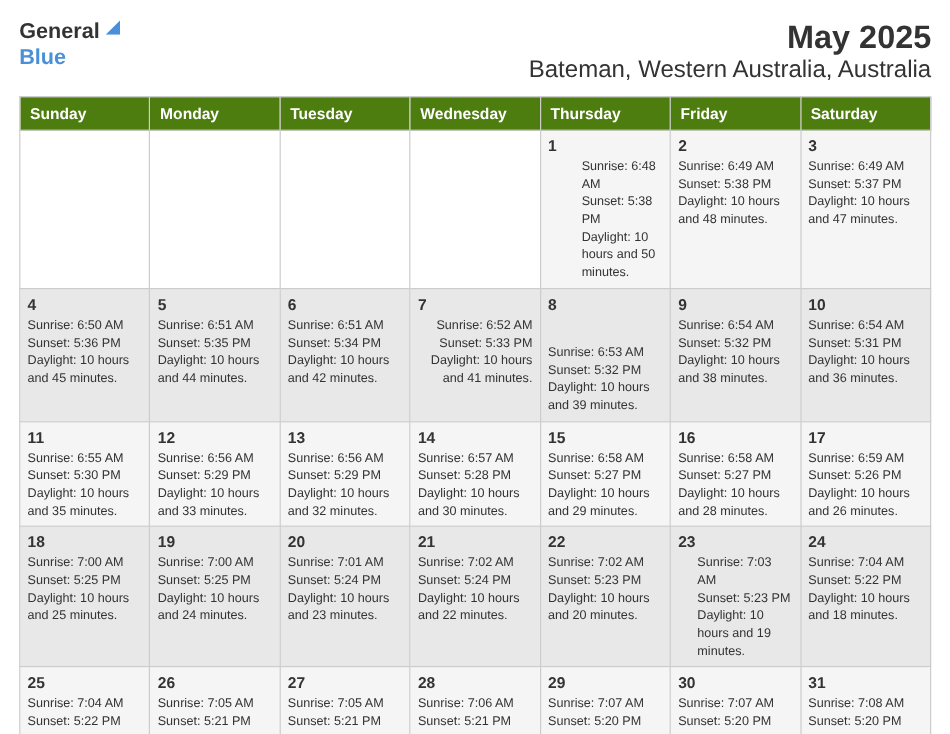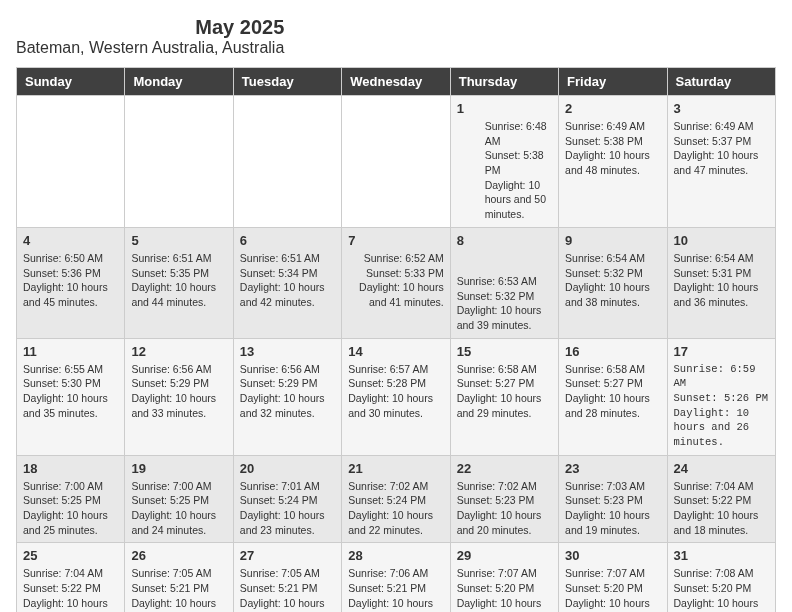--- a/index.html
+++ b/index.html
@@ -22,35 +22,35 @@
       align-items: flex-start;
     }
     .logo-row {
       display: flex;
       align-items: center;
     }
     .title-block {
       text-align: right;
     }
     .title-block h1 {
-      font-size: 20px;
+      font-size: 27px;
       font-weight: bold;
       color: #333;
     }
     .title-block h2 {
-      font-size: 16px;
+      font-size: 20px;
       font-weight: normal;
       color: #333;
     }
     .calendar {
       width: 100%;
       border-collapse: collapse;
     }
     .calendar thead tr th {
-      background-color: #404040;
+      background-color: #4d7c0f;
       color: #fff;
       text-align: left;
       padding: 6px 8px;
       font-size: 13px;
       border: 1px solid #ccc;
       margin-top: 16px;
     }
     .calendar tbody tr td {
       vertical-align: top;
       padding: 5px 6px;
@@ -79,20 +79,33 @@
       color: #333;
     }
     .empty-cell {
       background: #fff !important;
     }
   </style>
 </head>
 <body>
 
 <div class="header">
+  <div class="logo">
+    <div class="logo-row">
+      <span style="font-size:18px;font-weight:bold;color:#333;">General</span>
+      <span style="display:inline-block;margin-left:3px;margin-top:-4px;">
+        <svg width="14" height="14" viewBox="0 0 14 14">
+            <polygon points="2,14 14,14 14,2" fill="#4a90d9"></polygon>
+          </svg>
+      </span>
+    </div>
+    <div>
+      <span style="font-size:18px;font-weight:bold;color:#4a90d9;">Blue</span>
+    </div>
+  </div>
   <div class="title-block">
     <h1>May 2025</h1>
     <h2>Bateman, Western Australia, Australia</h2>
   </div>
 </div>
 
 <table class="calendar">
   <thead>
     <tr>
     <th>Sunday</th>
@@ -205,21 +218,21 @@
 Daylight: 10 hours and 29 minutes.</div>
         </td>
         <td>
           <span class="day-number">16</span>
           <div class="day-content" style="white-space: pre-line;">Sunrise: 6:58 AM
 Sunset: 5:27 PM
 Daylight: 10 hours and 28 minutes.</div>
         </td>
         <td>
           <span class="day-number">17</span>
-          <div class="day-content" style="white-space: pre-line; font-family: Liberation Mono, monospace;">Sunrise: 6:59 AM
+          <div class="day-content" style="white-space: pre-line;">Sunrise: 6:59 AM
 Sunset: 5:26 PM
 Daylight: 10 hours and 26 minutes.</div>
         </td>
       </tr>
       <tr>
         <td>
           <span class="day-number">18</span>
           <div class="day-content" style="white-space: pre-line;">Sunrise: 7:00 AM
 Sunset: 5:25 PM
 Daylight: 10 hours and 25 minutes.</div>
@@ -243,21 +256,21 @@
 Daylight: 10 hours and 22 minutes.</div>
         </td>
         <td>
           <span class="day-number">22</span>
           <div class="day-content" style="white-space: pre-line;">Sunrise: 7:02 AM
 Sunset: 5:23 PM
 Daylight: 10 hours and 20 minutes.</div>
         </td>
         <td>
           <span class="day-number">23</span>
-          <div class="day-content" style="white-space: pre-line;">Sunrise: 7:03 AM
+          <div class="day-content" style="white-space: pre-line; margin-left: 16px;">Sunrise: 7:03 AM
 Sunset: 5:23 PM
 Daylight: 10 hours and 19 minutes.</div>
         </td>
         <td>
           <span class="day-number">24</span>
           <div class="day-content" style="white-space: pre-line;">Sunrise: 7:04 AM
 Sunset: 5:22 PM
 Daylight: 10 hours and 18 minutes.</div>
         </td>
       </tr>

